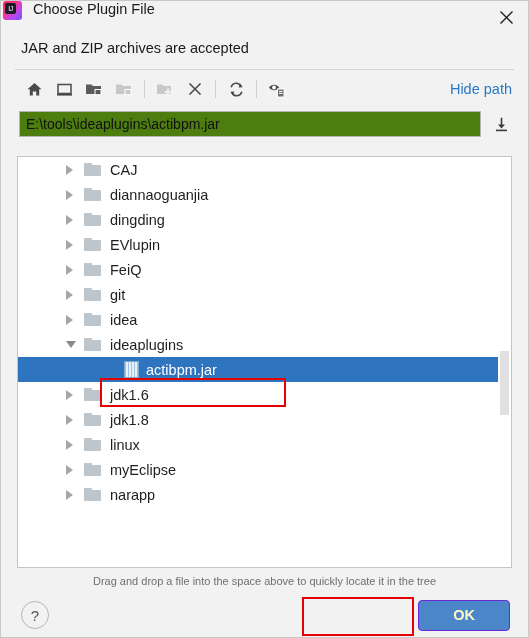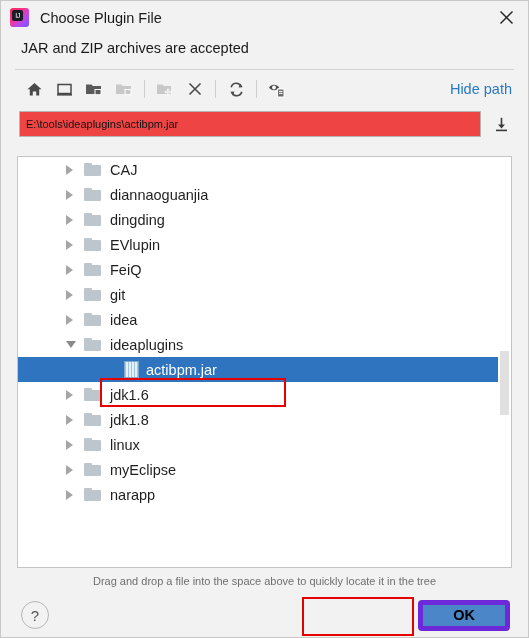--- a/index.html
+++ b/index.html
@@ -21,22 +21,22 @@
     border: 1px solid #c8c8c8;
     box-sizing: border-box;
     display: flex;
     flex-direction: column;
   }
 
   
   .titlebar {
     height: 33px;
     display: flex;
-    align-items: center;
-    padding: 0 0 0 9px;
+    align-items: flex-start;
+    padding: 0 0 0 2px;
     flex: none;
   }
   .app-logo {
     width: 19px;
     height: 19px;
     flex: none;
     position: relative;
     border-radius: 3px;
     background: linear-gradient(135deg, #fe2857 0%, #ff318c 35%, #b34af0 70%, #6b57ff 100%);
     overflow: hidden;
@@ -125,22 +125,22 @@
     display: flex;
     align-items: center;
     padding: 0 14px 0 18px;
     height: 32px;
     flex: none;
   }
   .path-input {
     flex: 1;
     height: 26px;
     border: 1px solid #b5b5b5;
-    background: #ef4444;
-    font-size: 11px;
+    background: #4d7c0f;
+    font-size: 14px;
     font-family: "Liberation Sans", sans-serif;
     color: #111111;
     padding: 0 6px;
     box-sizing: border-box;
     outline: none;
     line-height: 24px;
   }
   .dl-btn {
     width: 26px;
     height: 26px;
@@ -319,22 +319,22 @@
     font-size: 14.5px;
     font-family: "Liberation Sans", sans-serif;
     display: flex;
     align-items: center;
     justify-content: center;
     cursor: pointer;
     box-sizing: border-box;
   }
   .btn-ok {
     background: #4a86c8;
-    border: 5px solid #6d28d9;
-    color: #000000;
+    border: 1px solid #6d28d9;
+    color: #fef9c3;
     font-weight: bold;
   }
   .btn-cancel {
     background: #ffffff;
     border: 1px solid #c0c0c0;
     color: #1f1f1f;
   }
   #annot-ok {
     position: absolute;
     right: 114px;

